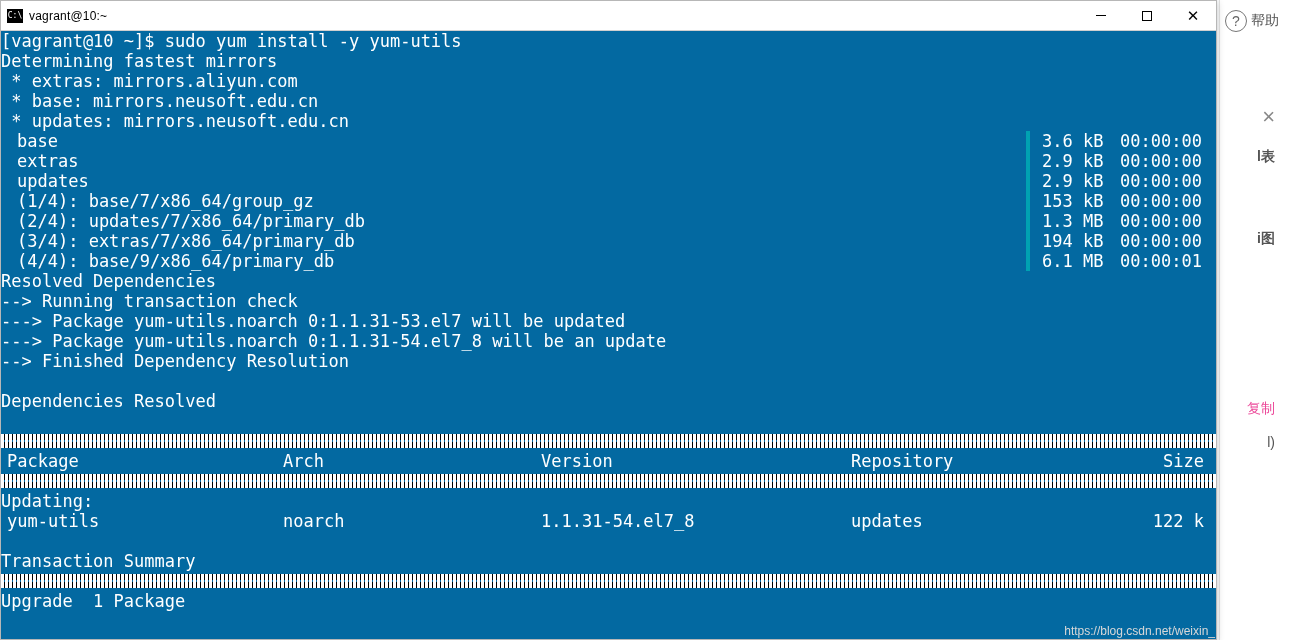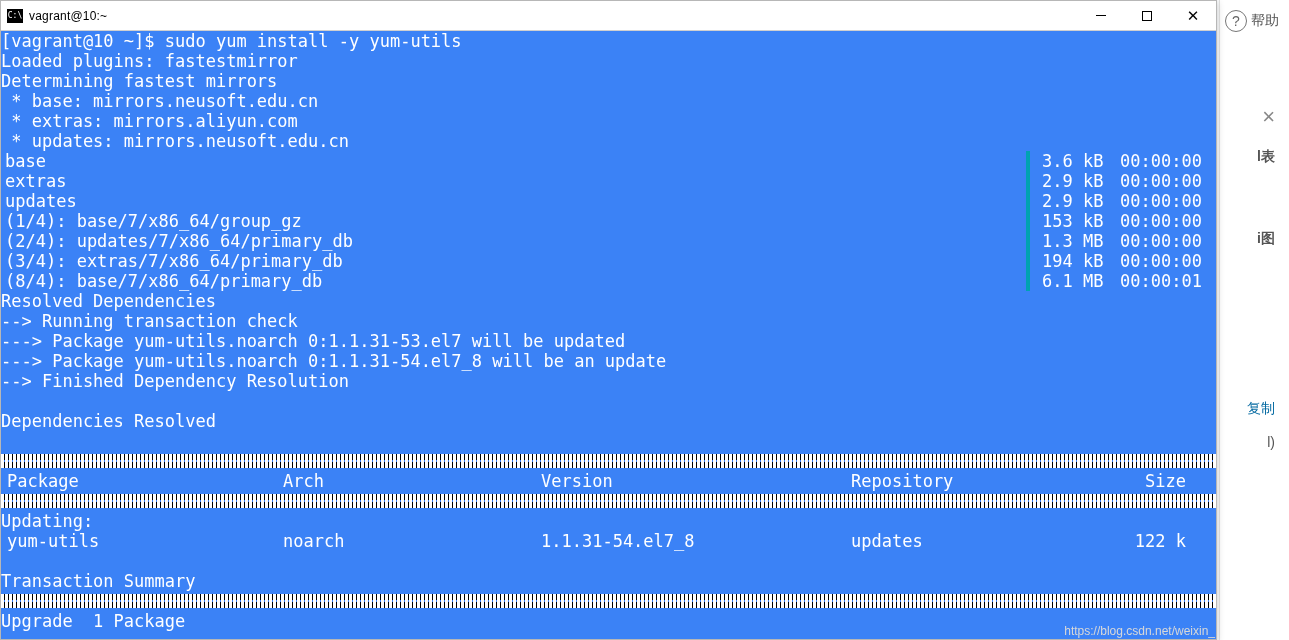--- a/index.html
+++ b/index.html
@@ -20,21 +20,21 @@
     display: flex; flex-direction: column;
     align-items: center;
     padding-top: 10px;
   }
   .side-help { position: absolute; right: 10px; top: 10px; display:flex; align-items:center; gap:4px; color:#555; }
   .side-help .q { width: 22px; height: 22px; border:1.5px solid #777; border-radius:50%; font-size:14px; line-height:20px; text-align:center; color:#666; }
   .side-close { position:absolute; right: 14px; top: 104px; font-size:22px; color:#888; cursor:pointer; }
   .side-item { position:absolute; right:14px; color:#555;font-weight:bold; }
   .side-item.biao { top: 148px; }
   .side-item.tu   { top: 230px; }
-  .side-copy { position:absolute; right:14px; top: 400px; color:#0369a1; font-weight:500; cursor:pointer; }
+  .side-copy { position:absolute; right:14px; top: 400px; color:#ec4899; font-weight:500; cursor:pointer; }
   .side-paren { position:absolute; right:14px; top: 434px; color:#555; }
 
   
   .term-window {
     position: absolute; left: 0; top: 0;
     width: 1217px; height: 640px;
     background: #fff;
     border: 1px solid #b7b7b7;
     display: flex; flex-direction: column;
     box-shadow: 2px 2px 6px rgba(0,0,0,0.12);
@@ -59,41 +59,41 @@
     display: flex; align-items: center; justify-content: center;
     cursor: pointer; font-size: 13px; color:#000;
   }
   .win-square { width:10px; height:10px; border:1px solid #000; }
   .win-min { width:10px; height:1px; background:#000; }
   .win-x { font-size:15px; line-height:1; }
 
   
   .term-body {
     flex: 1 1 auto;
-    background: #3b82f6;
+    background: #0369a1;
     position: relative;
     overflow: hidden;
   }
   .term-pre {
     font-family: "NSimSun","SimSun","Consolas",monospace;
     font-size: 17px;
     line-height: 20px;
     color: #ffffff;
     white-space: pre;
     letter-spacing: 0px;
   }
   .term-line { display:block; height:20px; }
 
   
   .prog-row {
     display: flex; height:20px;
     font-family: "NSimSun","SimSun","Consolas",monospace;
     font-size: 17px; color:#fff;
   }
-  .prog-name { flex: 0 0 auto; padding-left:4px;}
+  .prog-name { flex: 0 0 auto; padding-left:16px;}
   .prog-fill { flex: 1 1 auto; }
   .prog-bar  {
     flex: 0 0 4px; height:20px;
     background:#00a2b2; margin-right: 12px;
   }
   .prog-size { width: 78px; text-align:left;}
   .prog-time { width: 96px; text-align:left;}
 
   
   .sep {
@@ -111,21 +111,21 @@
   .pkg-header, .pkg-row {
     display:flex; height:20px;
     font-family: "NSimSun","SimSun","Consolas",monospace;
     font-size:17px; color:#fff;
     padding-left: 6px;
   }
   .col-pkg  { flex: 0 0 276px; }
   .col-arch { flex: 0 0 258px; }
   .col-ver  { flex: 0 0 310px; }
   .col-repo { flex: 0 0 276px; }
-  .col-size { flex: 1 1 auto; text-align: right; padding-right:30px;}
+  .col-size { flex: 1 1 auto; text-align: right; padding-right:12px;}
 
   
   .watermark {
     position: absolute; right: 74px; bottom: 2px;
     font-size:12px; color:#d8d8d8; font-family: Arial, sans-serif;
     pointer-events:none;
   }
 </style>
 </head>
 <body>
@@ -159,24 +159,23 @@
           <span class="win-x">✕</span>
         </div>
     </div>
   </div>
 
   <div class="term-body">
 
     <span class="term-pre term-line">[vagrant@10 ~]$ sudo yum install -y yum-utils</span>
 
     <div id="top-plain">
-        <span class="term-pre term-line">Loaded plugins: fastestmirror</span>
         <span class="term-pre term-line">Determining fastest mirrors</span>
+        <span class="term-pre term-line"> * extras: mirrors.aliyun.com</span>
         <span class="term-pre term-line"> * base: mirrors.neusoft.edu.cn</span>
-        <span class="term-pre term-line"> * extras: mirrors.aliyun.com</span>
         <span class="term-pre term-line"> * updates: mirrors.neusoft.edu.cn</span>
       </div>
 
     <div id="prog-block">
         <div class="prog-row">
           <span class="prog-name">base</span>
           <span class="prog-fill"></span>
           <span class="prog-bar"></span>
           <span class="prog-size">3.6 kB</span>
           <span class="prog-time">00:00:00</span>
@@ -210,21 +209,21 @@
           <span class="prog-time">00:00:00</span>
         </div>
         <div class="prog-row">
           <span class="prog-name">(3/4): extras/7/x86_64/primary_db</span>
           <span class="prog-fill"></span>
           <span class="prog-bar"></span>
           <span class="prog-size">194 kB</span>
           <span class="prog-time">00:00:00</span>
         </div>
         <div class="prog-row">
-          <span class="prog-name">(8/4): base/7/x86_64/primary_db</span>
+          <span class="prog-name">(4/4): base/9/x86_64/primary_db</span>
           <span class="prog-fill"></span>
           <span class="prog-bar"></span>
           <span class="prog-size">6.1 MB</span>
           <span class="prog-time">00:00:01</span>
         </div>
       </div>
 
     <div id="dep-block">
         <span class="term-pre term-line">Resolved Dependencies</span>
         <span class="term-pre term-line">--&gt; Running transaction check</span>

